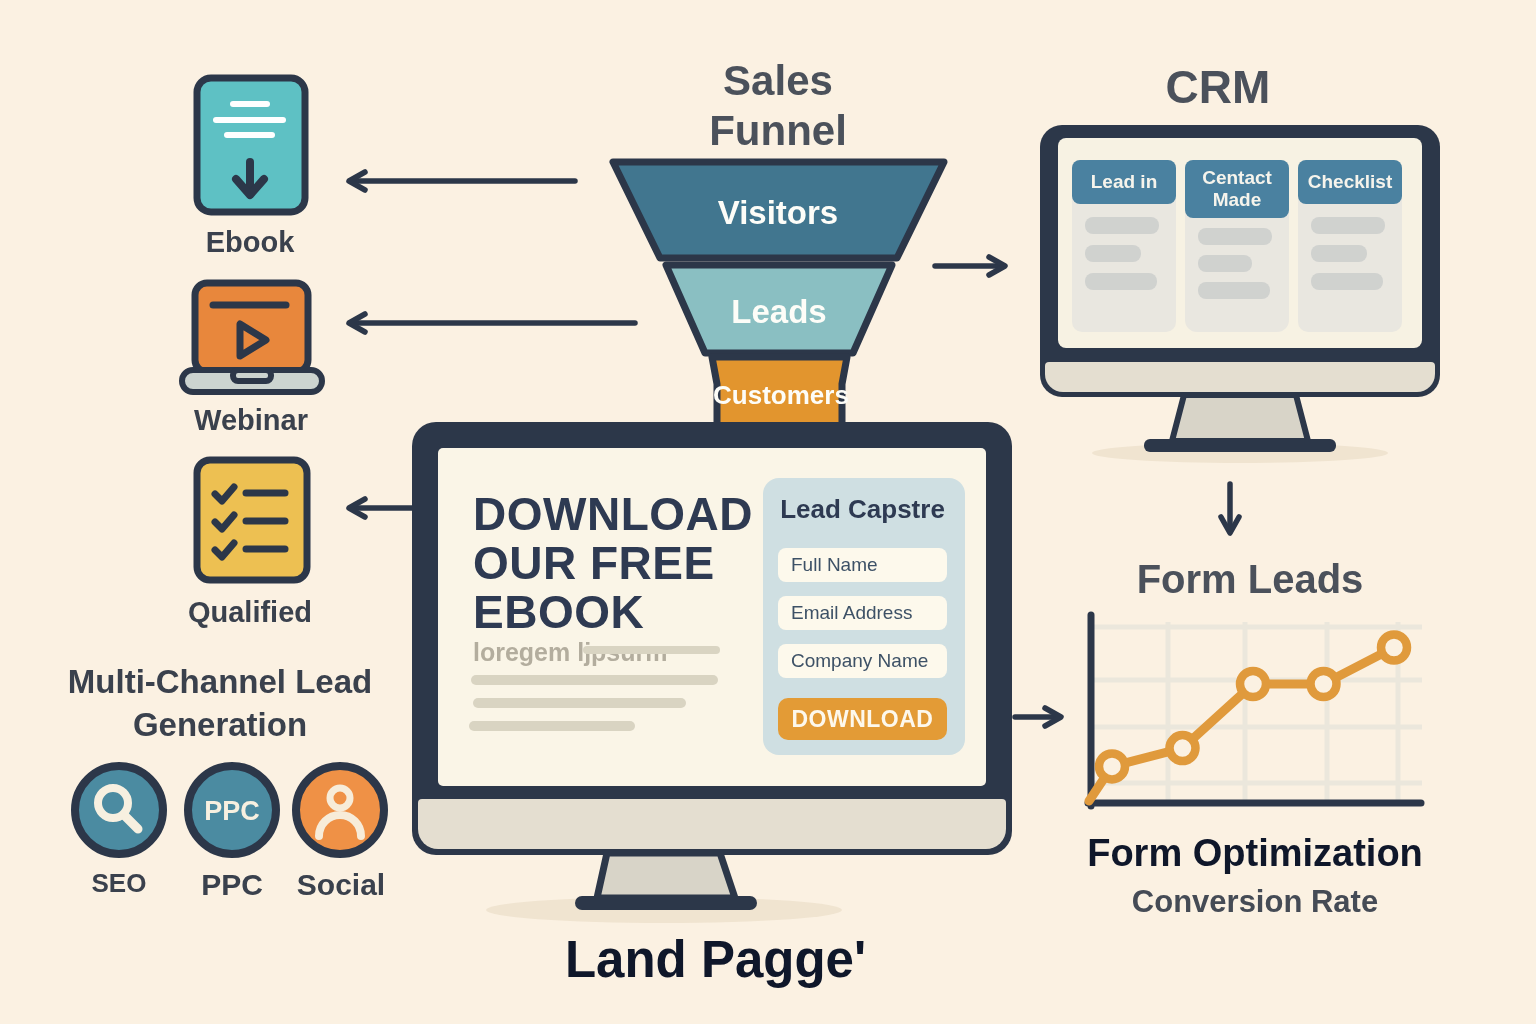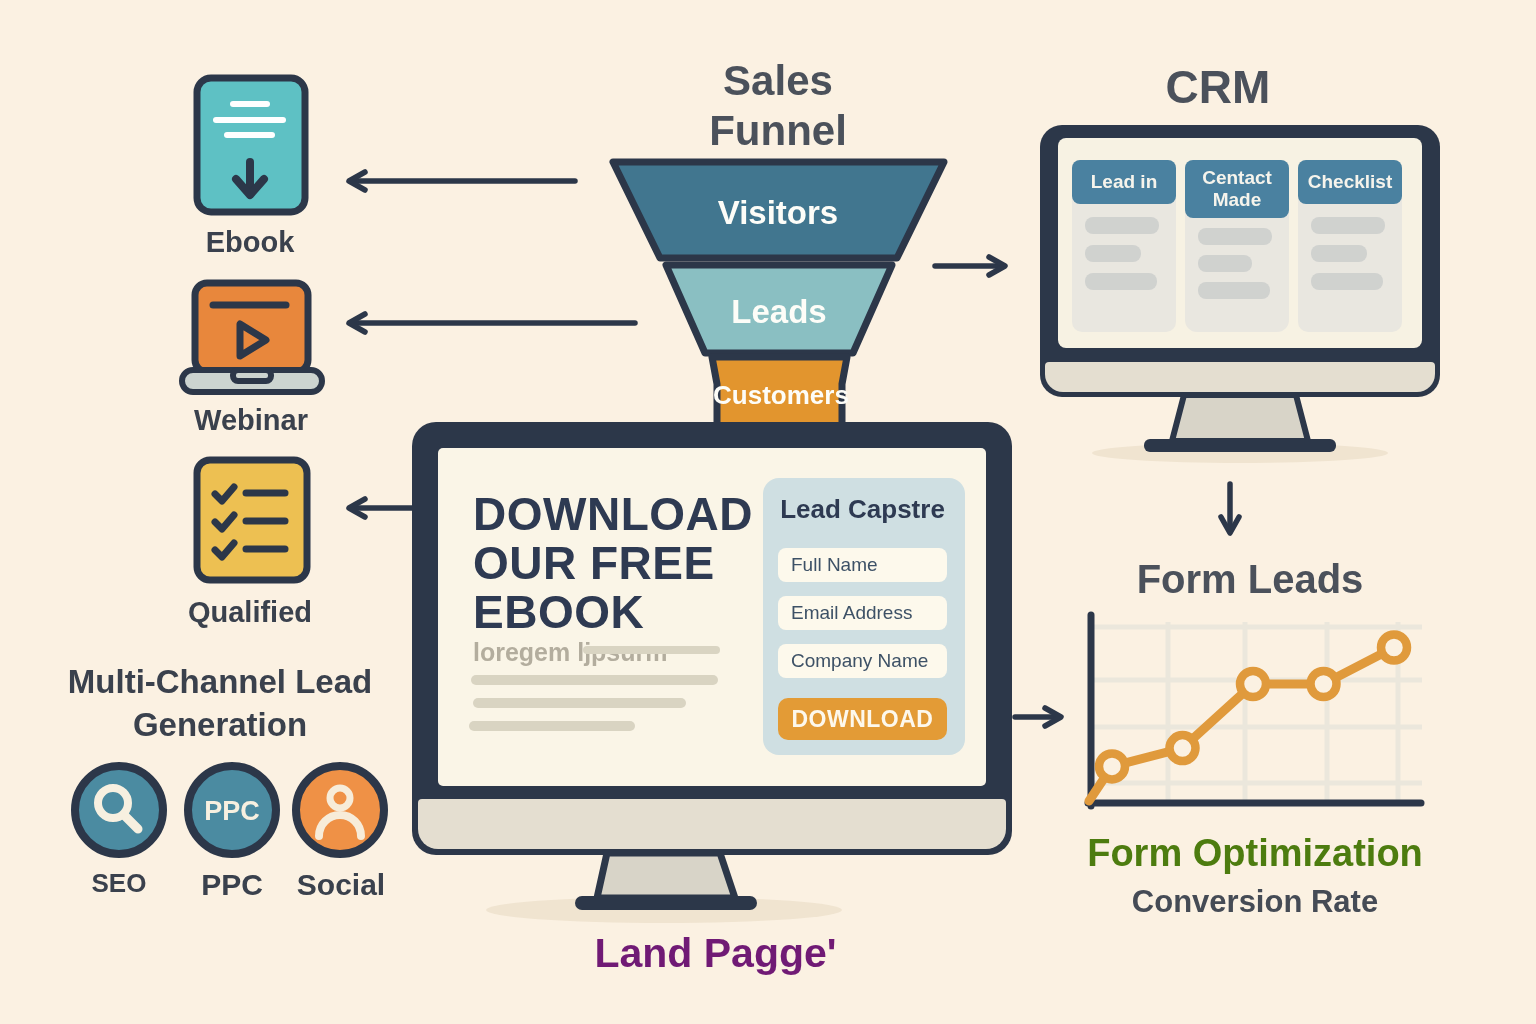--- a/index.html
+++ b/index.html
@@ -168,21 +168,21 @@
     <g id="chart-plot">
         <polyline points="7,191 30,156.4 100.5,138.1 171,74.05 241.5,74.05 312,37.45000000000002" fill="none" stroke="#e09a3c" stroke-width="9" stroke-linecap="round" stroke-linejoin="round"></polyline>
         <circle cx="30" cy="156.4" r="13" fill="#fbf1e2" stroke="#e09a3c" stroke-width="8.5"></circle>
         <circle cx="100.5" cy="138.1" r="13" fill="#fbf1e2" stroke="#e09a3c" stroke-width="8.5"></circle>
         <circle cx="171" cy="74.05" r="13" fill="#fbf1e2" stroke="#e09a3c" stroke-width="8.5"></circle>
         <circle cx="241.5" cy="74.05" r="13" fill="#fbf1e2" stroke="#e09a3c" stroke-width="8.5"></circle>
         <circle cx="312" cy="37.45000000000002" r="13" fill="#fbf1e2" stroke="#e09a3c" stroke-width="8.5"></circle>
       </g>
   </svg>
 
-  <div class="abs z2 heading" style="left:1085px;top:832px;width:340px;font-size:38px;color:#4d7c0f;">Form Optimization</div>
+  <div class="abs z2 heading" style="left:1085px;top:832px;width:340px;font-size:38px;color:#0f172a;">Form Optimization</div>
   <div class="abs z2 heading" style="left:1090px;top:884px;width:330px;font-size:31px;font-weight:700;color:#454b55;">Conversion Rate</div>
 
   <div class="abs z2 monitor-frame" style="left:412px;top:422px;width:600px;height:433px;">
     <div class="monitor-screen" style="left:26px;top:26px;width:548px;height:338px;">
       <div class="abs lp-headline" style="left:35px;top:42px;width:335px;">DOWNLOAD OUR FREE EBOOK</div>
       <div class="abs" style="left:35px;top:190px;font-size:25px;font-weight:700;color:#b3ad9e;">loregem ljpsurm</div>
       <div class="ph-bar" style="left:145px;top:198px;width:137px;height:8px;"></div>
       <div class="ph-bar" style="left:33px;top:227px;width:247px;"></div>
       <div class="ph-bar" style="left:35px;top:250px;width:213px;"></div>
       <div class="ph-bar" style="left:31px;top:273px;width:166px;"></div>
@@ -195,15 +195,15 @@
         <button class="download-btn">DOWNLOAD</button>
       </div>
     </div>
     <div class="monitor-bezel" style="left:6px;bottom:6px;width:588px;height:50px;"></div>
   </div>
   <svg class="abs z2" style="left:460px;top:848px" width="480" height="84" viewBox="0 0 480 84">
     <ellipse cx="204" cy="62" rx="178" ry="13" fill="#f0e4d0"></ellipse>
     <path d="M147,5 L260,5 L275,50 L137,50 Z" fill="#d8d4c8" stroke="#2c3749" stroke-width="7" stroke-linejoin="round"></path>
     <rect x="115" y="48" width="182" height="14" rx="7" fill="#2c3749"></rect>
   </svg>
-  <div class="abs z2 heading" style="left:513px;top:930px;width:405px;font-size:41px;color:#701a75;">Land Pagge'</div>
+  <div class="abs z2 heading" style="left:513px;top:930px;width:405px;font-size:51px;color:#0f172a;">Land Pagge'</div>
 
 </div>
 
 </body></html>

